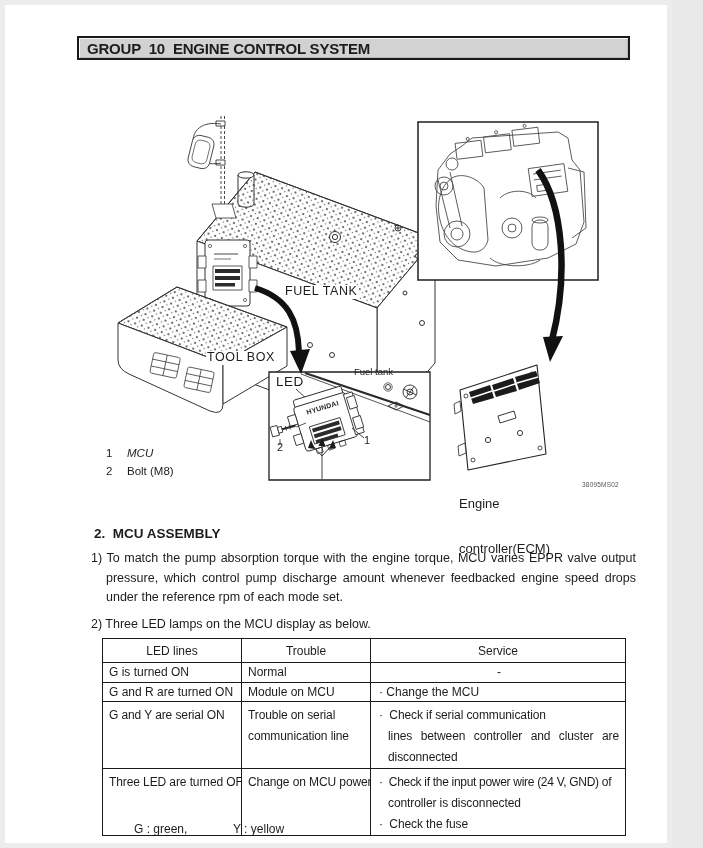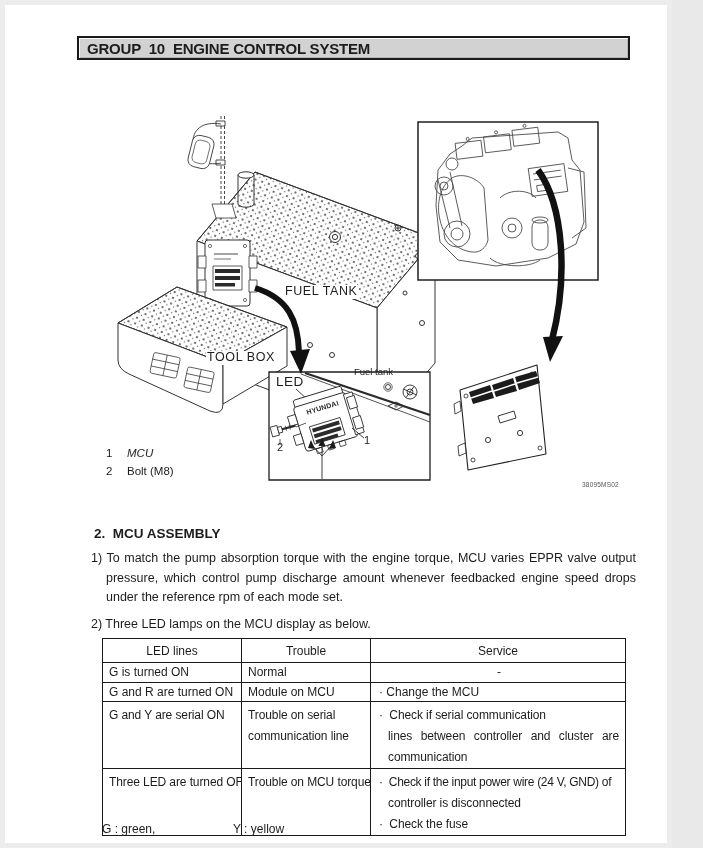--- a/index.html
+++ b/index.html
@@ -265,20 +265,24 @@
       </g>
     </svg>
 
     <div class="figlabel lab-caps" style="left:184px;top:177px;">FUEL TANK</div>
     <div class="figlabel lab-caps" style="left:106px;top:243px;">TOOL BOX</div>
     <div class="figlabel lab-led" style="left:176px;top:267px;text-align:center;">LED</div>
     <div class="figlabel lab-small" style="left:254px;top:259px;">Fuel tank</div>
     <div class="figlabel lab-num" style="left:177px;top:333px;">2</div>
     <div class="figlabel lab-num" style="left:264px;top:326px;">1</div>
     <div class="figlabel lab-brand" style="left:206px;top:296px;">HYUNDAI</div>
+    <div class="figlabel lab-ecm" style="left:359px;top:358px;">
+      <div>Engine</div>
+      <div>controller(ECM)</div>
+    </div>
     <div class="figlabel lab-code" style="left:482px;top:373px;">38095MS02</div>
 
     <div class="figlabel lab-part" style="left:6px;top:339px;">1</div>
     <div class="figlabel lab-part" style="left:27px;top:339px;font-style:italic;">MCU</div>
     <div class="figlabel lab-part" style="left:6px;top:357px;">2</div>
     <div class="figlabel lab-part" style="left:27px;top:357px;">Bolt (M8)</div>
   </div>
 
   <div class="sec2-heading">2.  MCU ASSEMBLY</div>
 
@@ -314,37 +318,37 @@
           <td>
               <div class="ln">G and Y are serial ON</div>
             </td>
           <td>
             <div class="ln">Trouble on serial</div>
             <div class="ln">communication line</div>
           </td>
           <td class="svc">
             <div class="ln">·  Check if serial communication</div>
             <div class="ln jl">lines between controller and cluster are</div>
-            <div class="ln cont">communication</div>
+            <div class="ln cont">disconnected</div>
           </td>
         </tr>
         <tr class="r4">
           <td>
               <div class="ln">Three LED are turned OFF</div>
             </td>
           <td>
-              <div class="ln">Trouble on MCU torque</div>
+              <div class="ln">Change on MCU power</div>
             </td>
           <td class="svc">
             <div class="ln" style="letter-spacing:-0.3px">·  Check if the input power wire (24 V, GND) of</div>
             <div class="ln cont">controller is disconnected</div>
             <div class="ln">·  Check the fuse</div>
           </td>
         </tr>
       </tbody>
     </table>
   </div>
 
-  <div class="legend-item" style="left:102px;">G : green,</div>
+  <div class="legend-item" style="left:102px;padding-left:32px;">G : green,</div>
   <div class="legend-item" style="left:175px;margin-top:45px;">R : red,</div>
   <div class="legend-item" style="left:233px;">Y : yellow</div>
 
 </div>
 
 </body></html>

